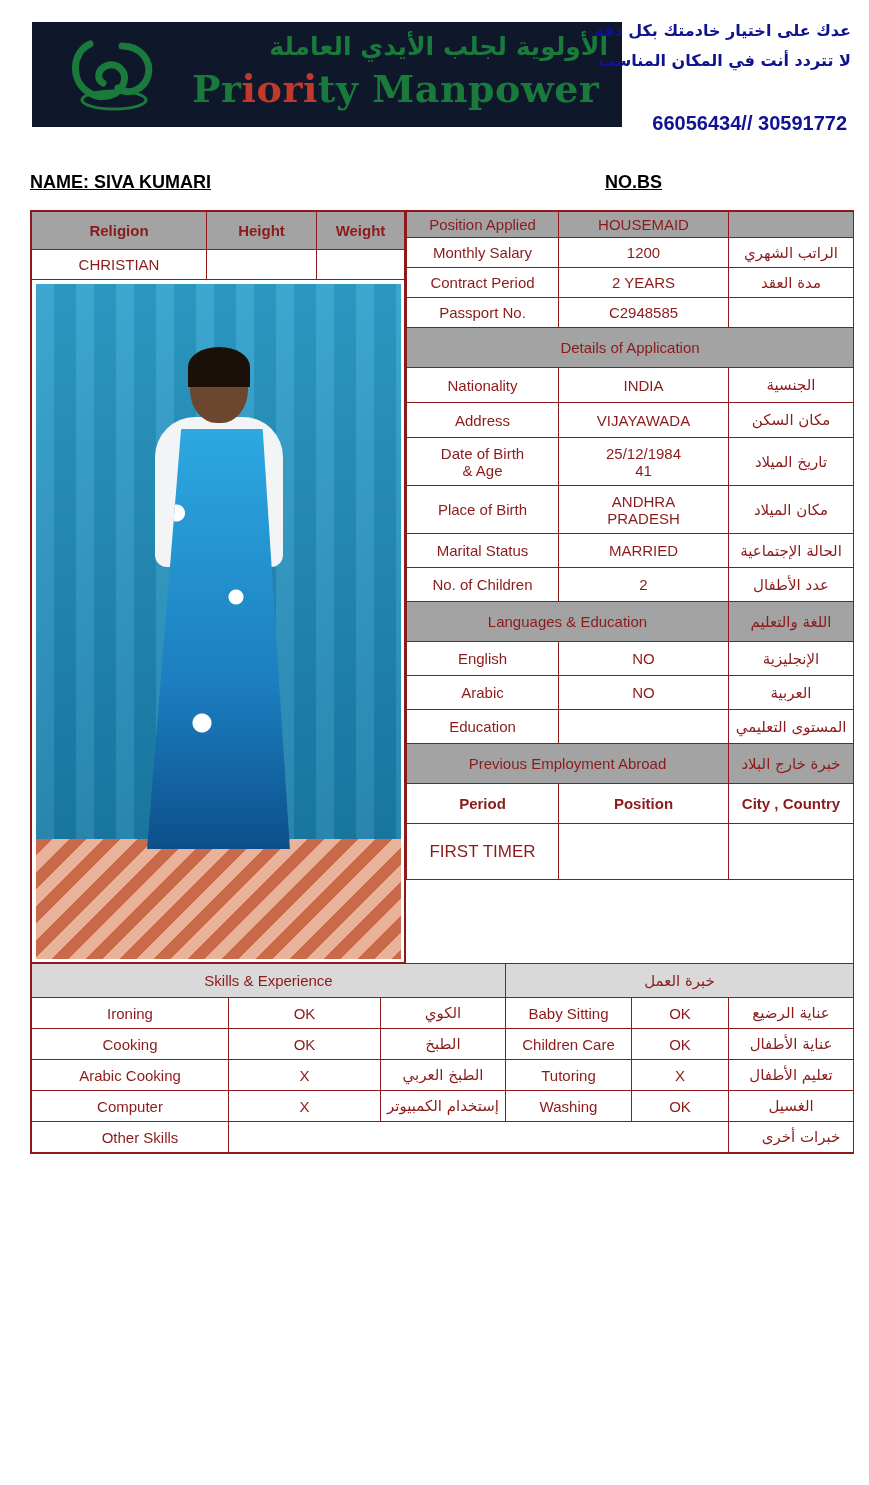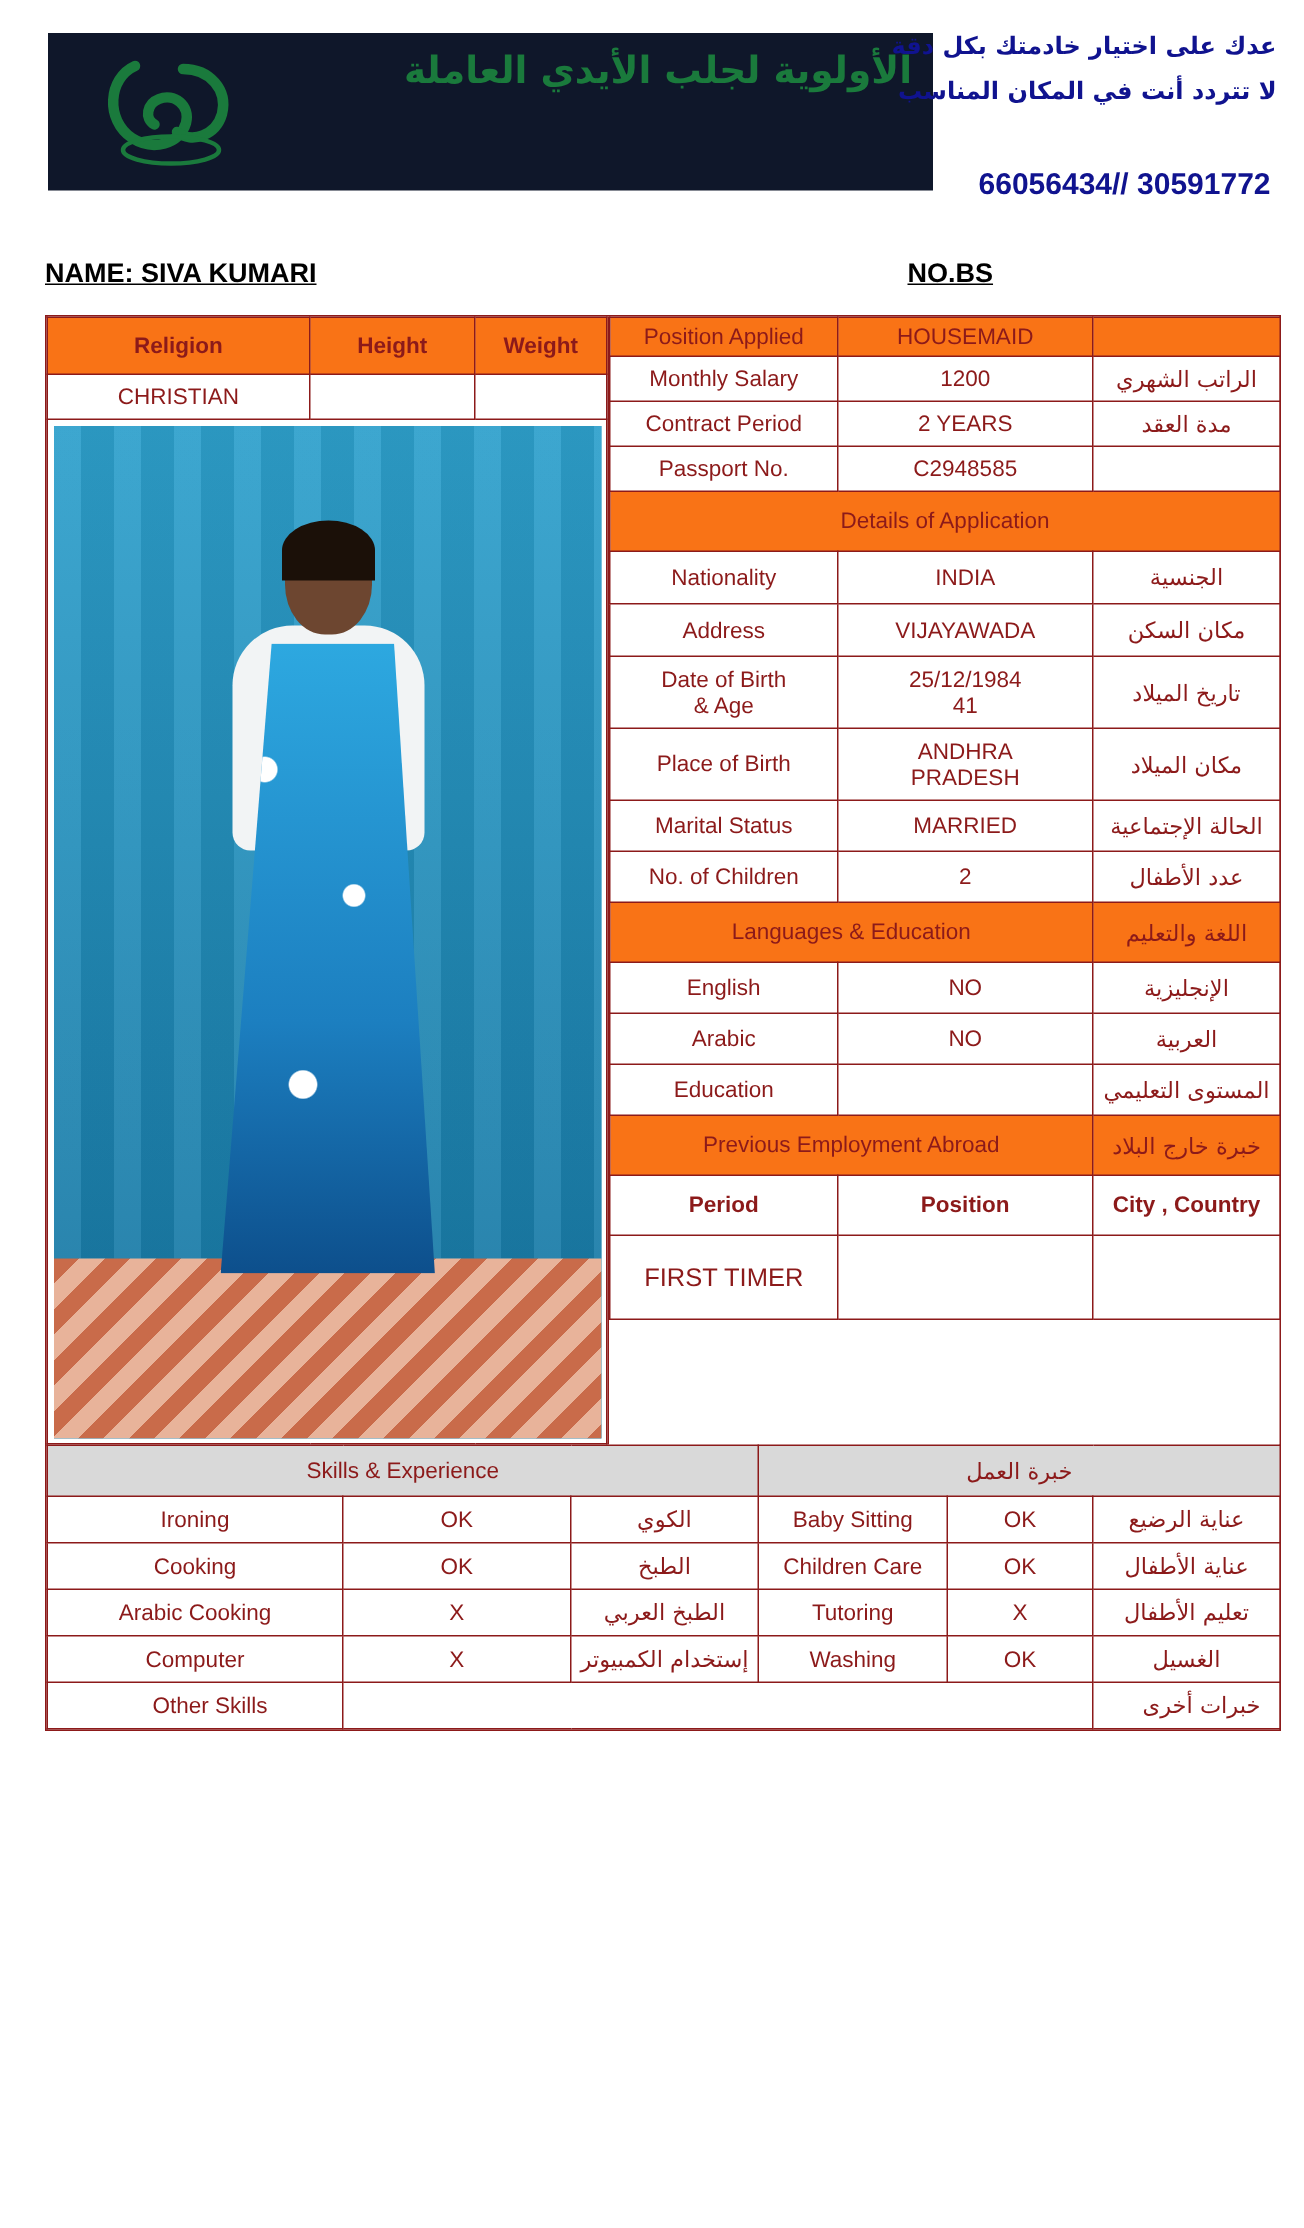--- a/index.html
+++ b/index.html
@@ -129,21 +129,21 @@
     border: 1px solid #8c1a1a;
     font-size: 15px;
     text-align: center;
     vertical-align: middle;
     padding: 4px 3px;
     color: #8c1a1a;
   }
   .blue { color: #10138f; }
   .black { color: #000000; }
   .bold { font-weight: bold; }
-  .shade { background: #f97316; }
+  .shade { background: #a3a3a3; }
   .ar { font-family: "DejaVu Sans", sans-serif; direction: rtl; font-size: 13px; color:#8c1a1a;}
   .ar-blue { font-family: "DejaVu Sans", sans-serif; direction: rtl; font-size: 15px; color:#10138f;}
 
   
   .top-section { display: flex; }
   .photo-col {
     width: 375px;
     flex: 0 0 375px;
     border-right: 1px solid #8c1a1a;
   }
@@ -255,20 +255,21 @@
 <div class="page">
 
   <div class="header">
     <div class="logo-box">
       <svg class="logo-mark" viewBox="0 0 110 80">
         <path d="M28 10 C10 18 8 46 26 58 C40 67 58 62 62 48 C65 36 54 28 44 32 C36 35 34 45 41 49" fill="none" stroke="#1a7a3c" stroke-width="7" stroke-linecap="round"></path>
         <path d="M60 12 C78 12 90 26 86 42 C82 56 66 62 56 54" fill="none" stroke="#1a7a3c" stroke-width="7" stroke-linecap="round"></path>
         <ellipse cx="52" cy="66" rx="32" ry="9" fill="none" stroke="#1a7a3c" stroke-width="3"></ellipse>
       </svg>
       <div class="logo-arabic">الأولوية لجلب الأيدي العاملة</div>
+      <div class="logo-en"><span>Pr</span><span class="red">iori</span><span>ty Manpower</span></div>
     </div>
 
     <div class="header-ar">
       <div>عدك على اختيار خادمتك بكل دقة</div>
       <div>لا تتردد أنت في المكان المناسب</div>
     </div>
     <div class="phones">66056434// 30591772</div>
   </div>
 
   <div class="name-row">

